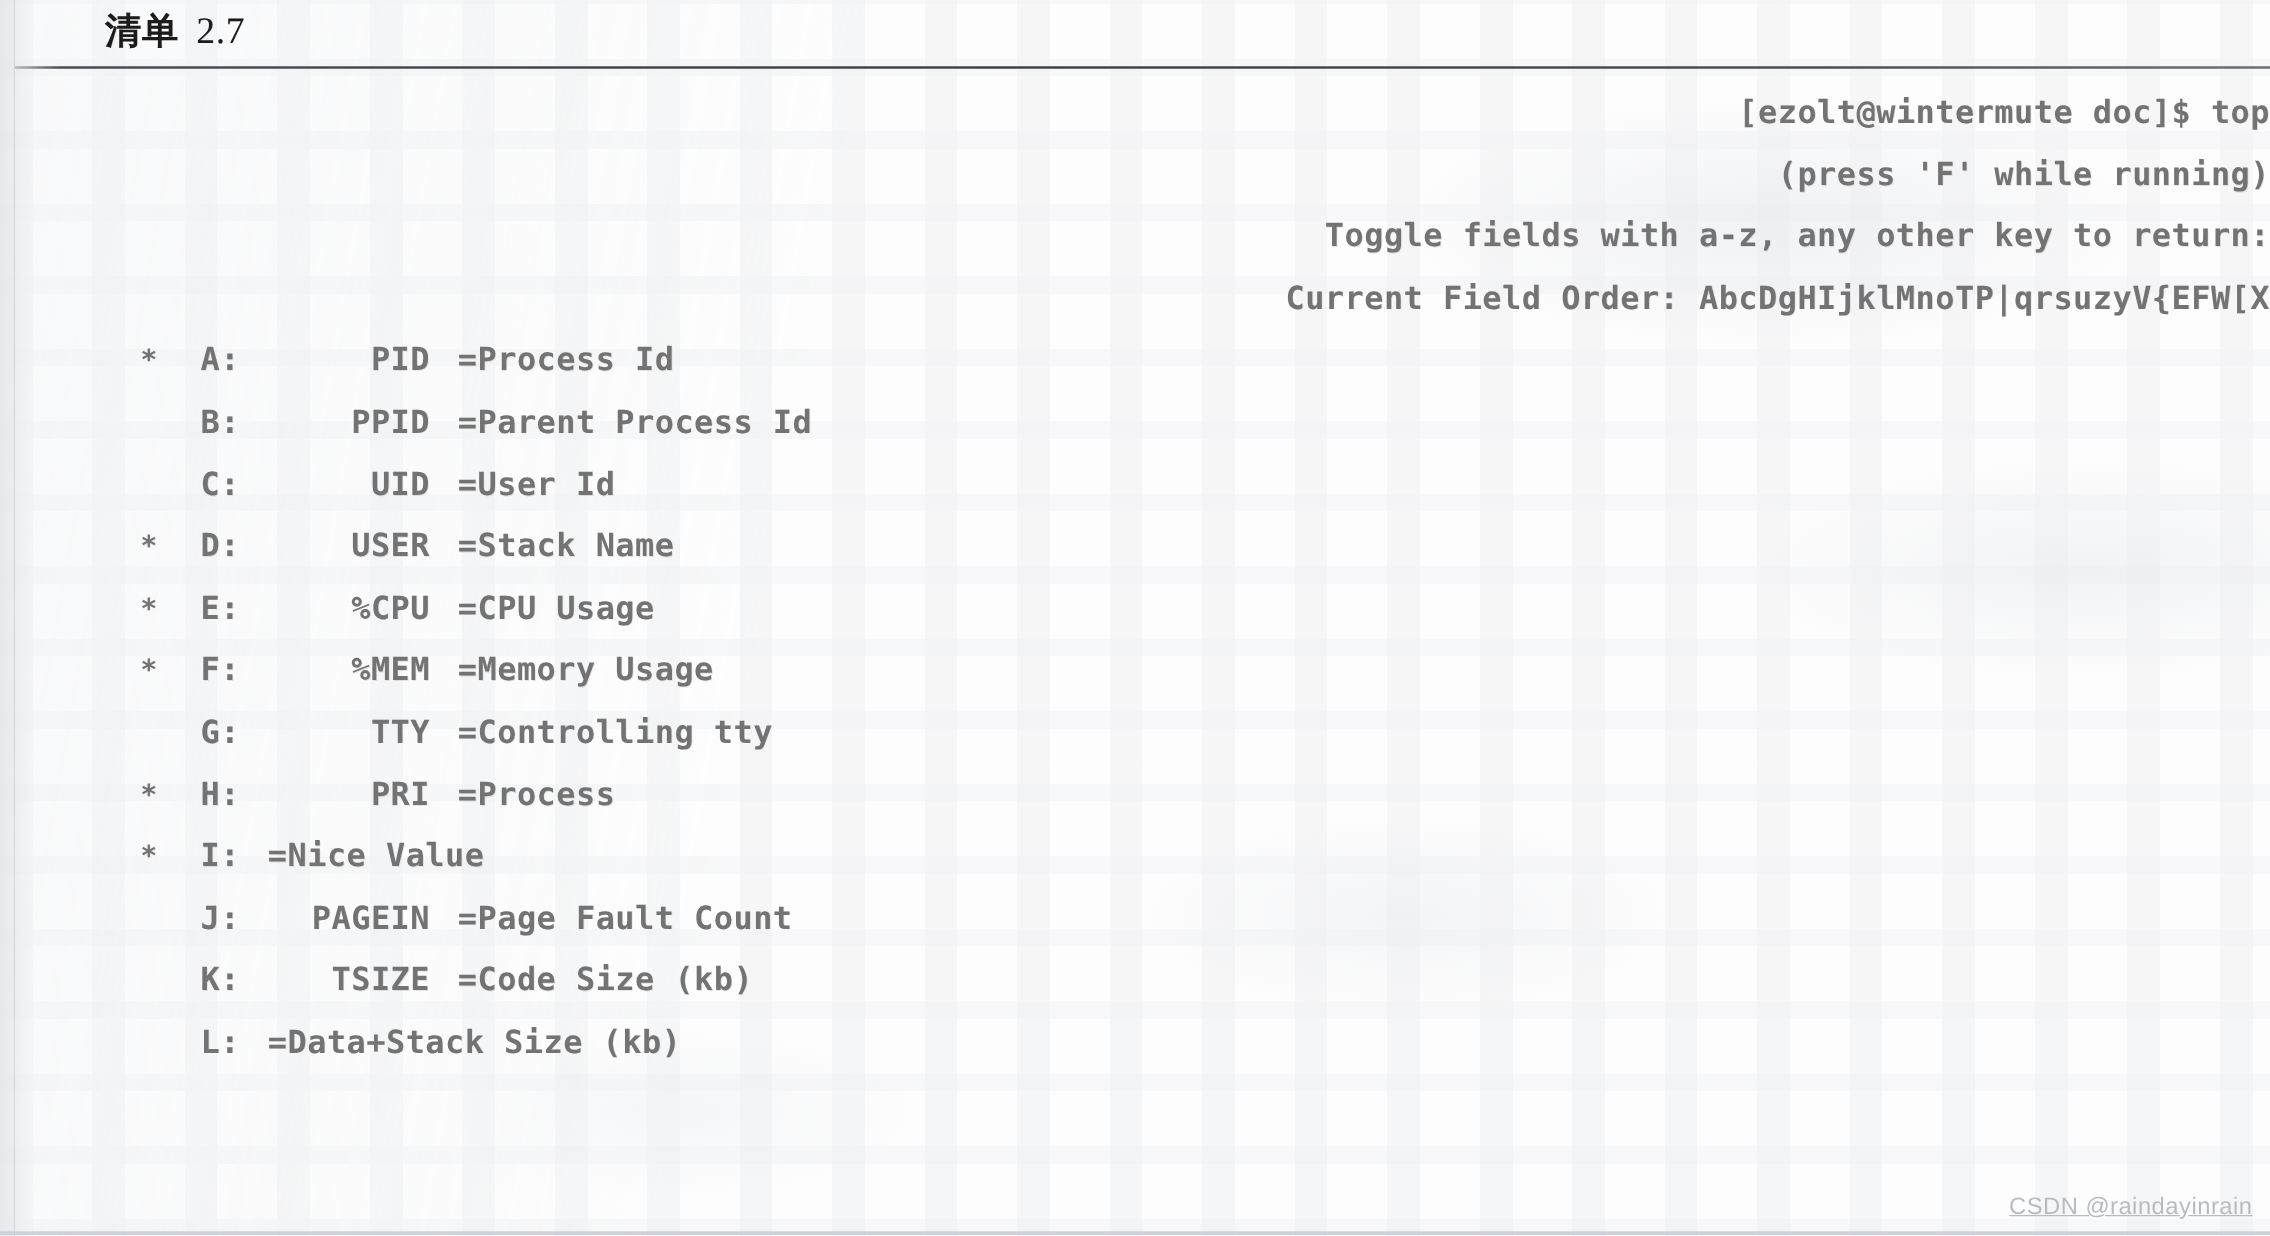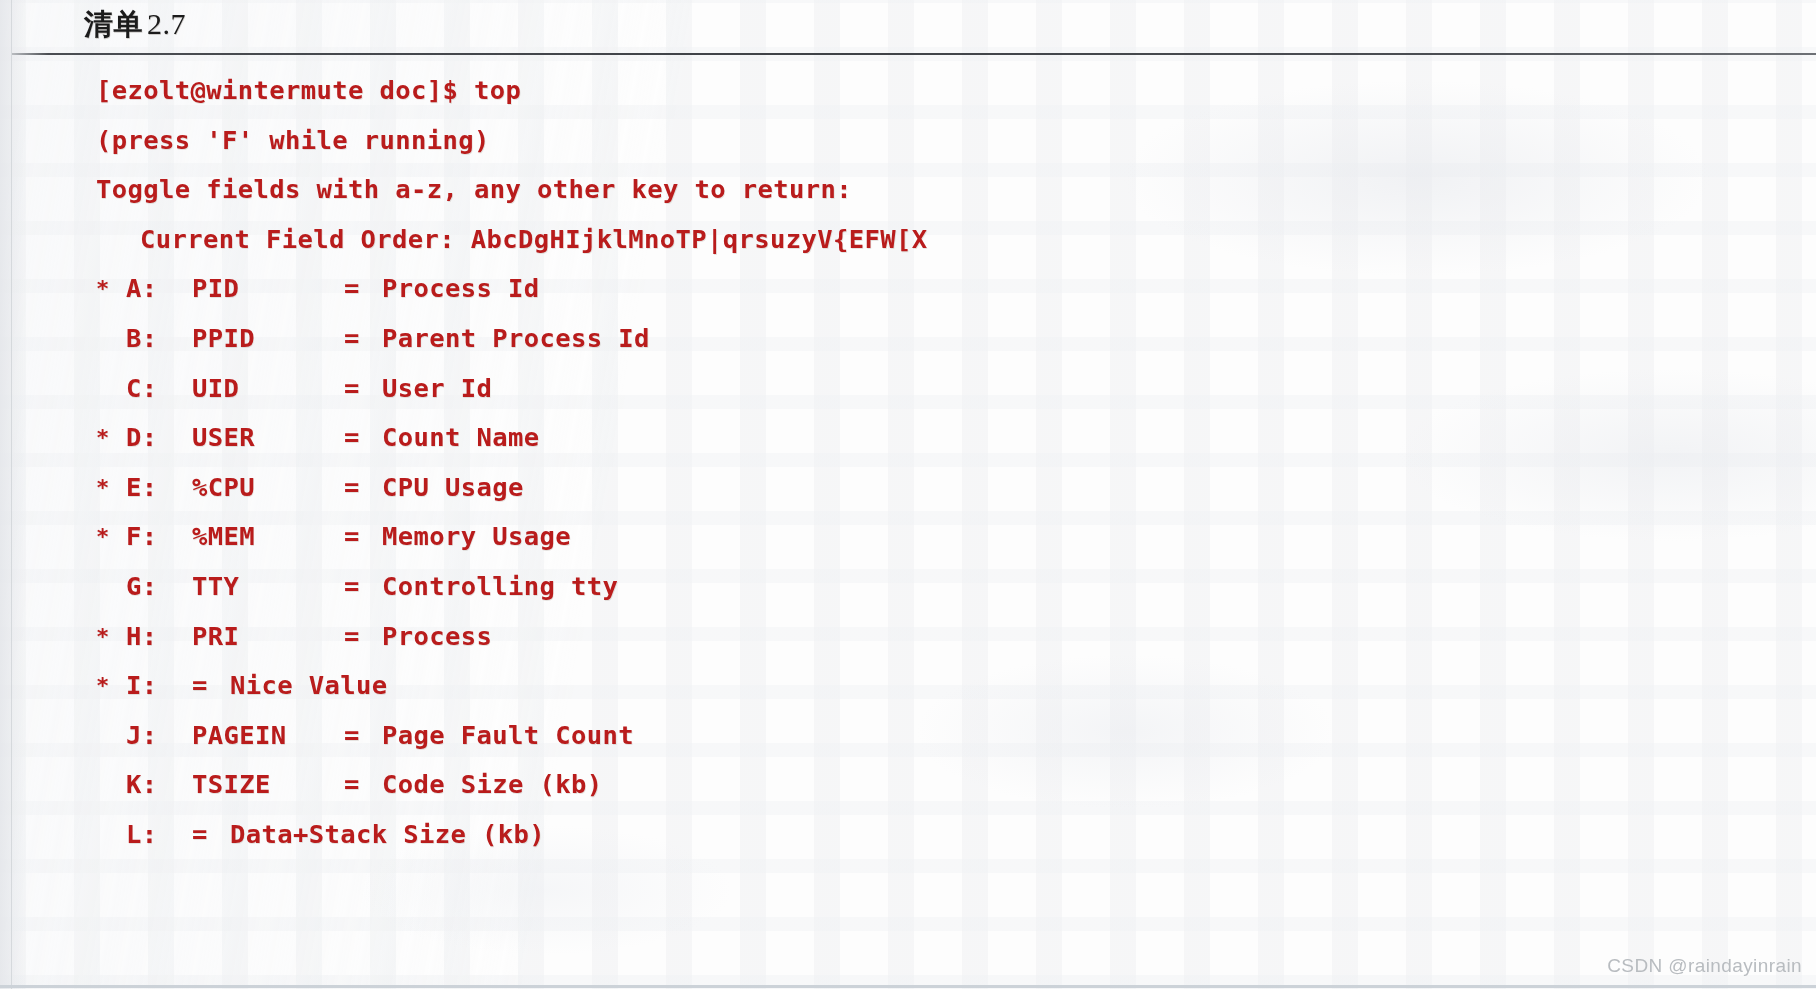--- a/index.html
+++ b/index.html
@@ -70,21 +70,21 @@
     color: #1b1b1b;
     letter-spacing: .5px;
     z-index: 3;
     white-space: nowrap;
     text-shadow: 0.5px 0.5px 0 rgba(120,110,100,0.30);
   }
   .caption .num {
     font-family: "Liberation Serif", serif;
     font-weight: 400;
     font-size: 30px;
-    margin-left: 4px;
+    margin-left: 14px;
   }
 
   .rule {
     position: absolute;
     left: 12px;
     right: 0;
     top: 53px;
     height: 2px;
     background: linear-gradient(90deg, #b9bcc0 0%, #4a4d52 2%, #3f4247 45%, #4b4e53 80%, #6d7075 100%);
     z-index: 3;
@@ -93,22 +93,23 @@
   
   .listing {
     position: absolute;
     left: 0;
     top: 66px;
     right: 0;
     z-index: 2;
     font-family: "DejaVu Sans Mono", "Liberation Mono", monospace;
     font-size: 25.5px;
     font-weight: 700;
-    color: #b91c1c;
+    color: #737373;
     letter-spacing: 0.4px;
+    text-align: right;
   }
   .line {
     height: 49.6px;
     line-height: 49.6px;
     padding-left: 96px;
     white-space: pre;
     text-shadow: 0.6px 0.5px 0 rgba(150,138,125,0.22);
   }
   .line.indent { padding-left: 140px; }
 
@@ -152,20 +153,21 @@
   .watermark {
     position: absolute;
     right: 14px;
     bottom: 12px;
     font-family: "Liberation Sans", sans-serif;
     font-size: 19px;
     color: #b8bcc0;
     letter-spacing: .4px;
     z-index: 4;
     white-space: nowrap;
+    text-decoration: underline;
   }
 </style>
 </head>
 <body>
 
 <div id="page">
 
   <div class="paper-texture"></div>
   <div class="paper-texture t2"></div>
   <div class="edge-shade"></div>
@@ -184,21 +186,21 @@
     <div class="line">(press 'F' while running)</div>
 
     <div class="line">Toggle fields with a-z, any other key to return:</div>
 
     <div class="line indent">Current Field Order: AbcDgHIjklMnoTP|qrsuzyV{EFW[X</div>
 
     <div id="field-rows">
         <div class="fieldrow"><span class="fr-star">*</span><span class="fr-key">A:</span><span class="fr-name">PID</span><span class="fr-eq">=</span><span class="fr-desc">Process Id</span></div>
         <div class="fieldrow"><span class="fr-star"></span><span class="fr-key">B:</span><span class="fr-name">PPID</span><span class="fr-eq">=</span><span class="fr-desc">Parent Process Id</span></div>
         <div class="fieldrow"><span class="fr-star"></span><span class="fr-key">C:</span><span class="fr-name">UID</span><span class="fr-eq">=</span><span class="fr-desc">User Id</span></div>
-        <div class="fieldrow"><span class="fr-star">*</span><span class="fr-key">D:</span><span class="fr-name">USER</span><span class="fr-eq">=</span><span class="fr-desc">Count Name</span></div>
+        <div class="fieldrow"><span class="fr-star">*</span><span class="fr-key">D:</span><span class="fr-name">USER</span><span class="fr-eq">=</span><span class="fr-desc">Stack Name</span></div>
         <div class="fieldrow"><span class="fr-star">*</span><span class="fr-key">E:</span><span class="fr-name">%CPU</span><span class="fr-eq">=</span><span class="fr-desc">CPU Usage</span></div>
         <div class="fieldrow"><span class="fr-star">*</span><span class="fr-key">F:</span><span class="fr-name">%MEM</span><span class="fr-eq">=</span><span class="fr-desc">Memory Usage</span></div>
         <div class="fieldrow"><span class="fr-star"></span><span class="fr-key">G:</span><span class="fr-name">TTY</span><span class="fr-eq">=</span><span class="fr-desc">Controlling tty</span></div>
         <div class="fieldrow"><span class="fr-star">*</span><span class="fr-key">H:</span><span class="fr-name">PRI</span><span class="fr-eq">=</span><span class="fr-desc">Process</span></div>
         <div class="fieldrow"><span class="fr-star">*</span><span class="fr-key">I:</span><span class="fr-eq">=</span><span class="fr-desc">Nice Value</span></div>
         <div class="fieldrow"><span class="fr-star"></span><span class="fr-key">J:</span><span class="fr-name">PAGEIN</span><span class="fr-eq">=</span><span class="fr-desc">Page Fault Count</span></div>
         <div class="fieldrow"><span class="fr-star"></span><span class="fr-key">K:</span><span class="fr-name">TSIZE</span><span class="fr-eq">=</span><span class="fr-desc">Code Size (kb)</span></div>
         <div class="fieldrow"><span class="fr-star"></span><span class="fr-key">L:</span><span class="fr-eq">=</span><span class="fr-desc">Data+Stack Size (kb)</span></div>
       </div>
 

